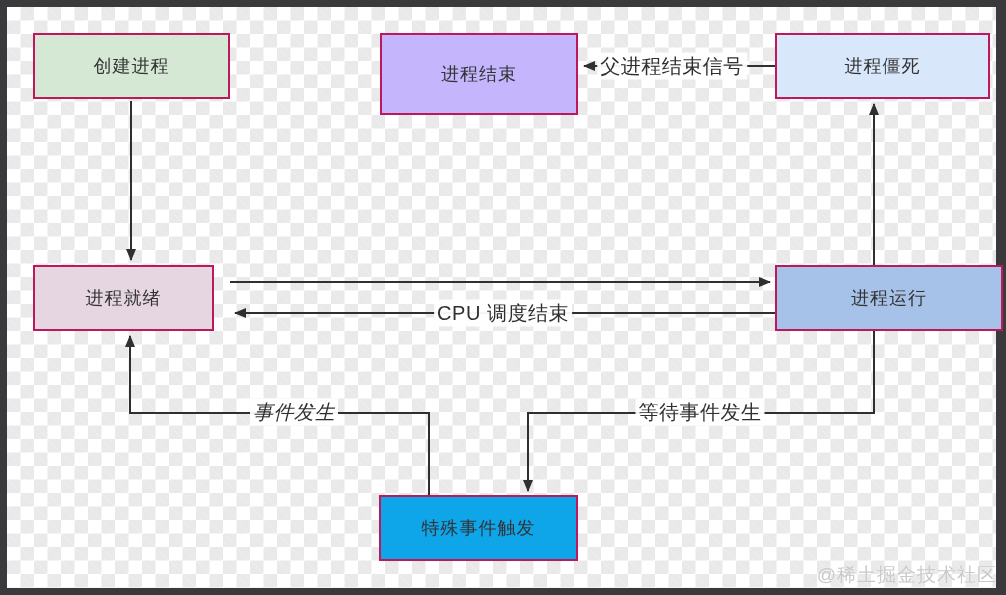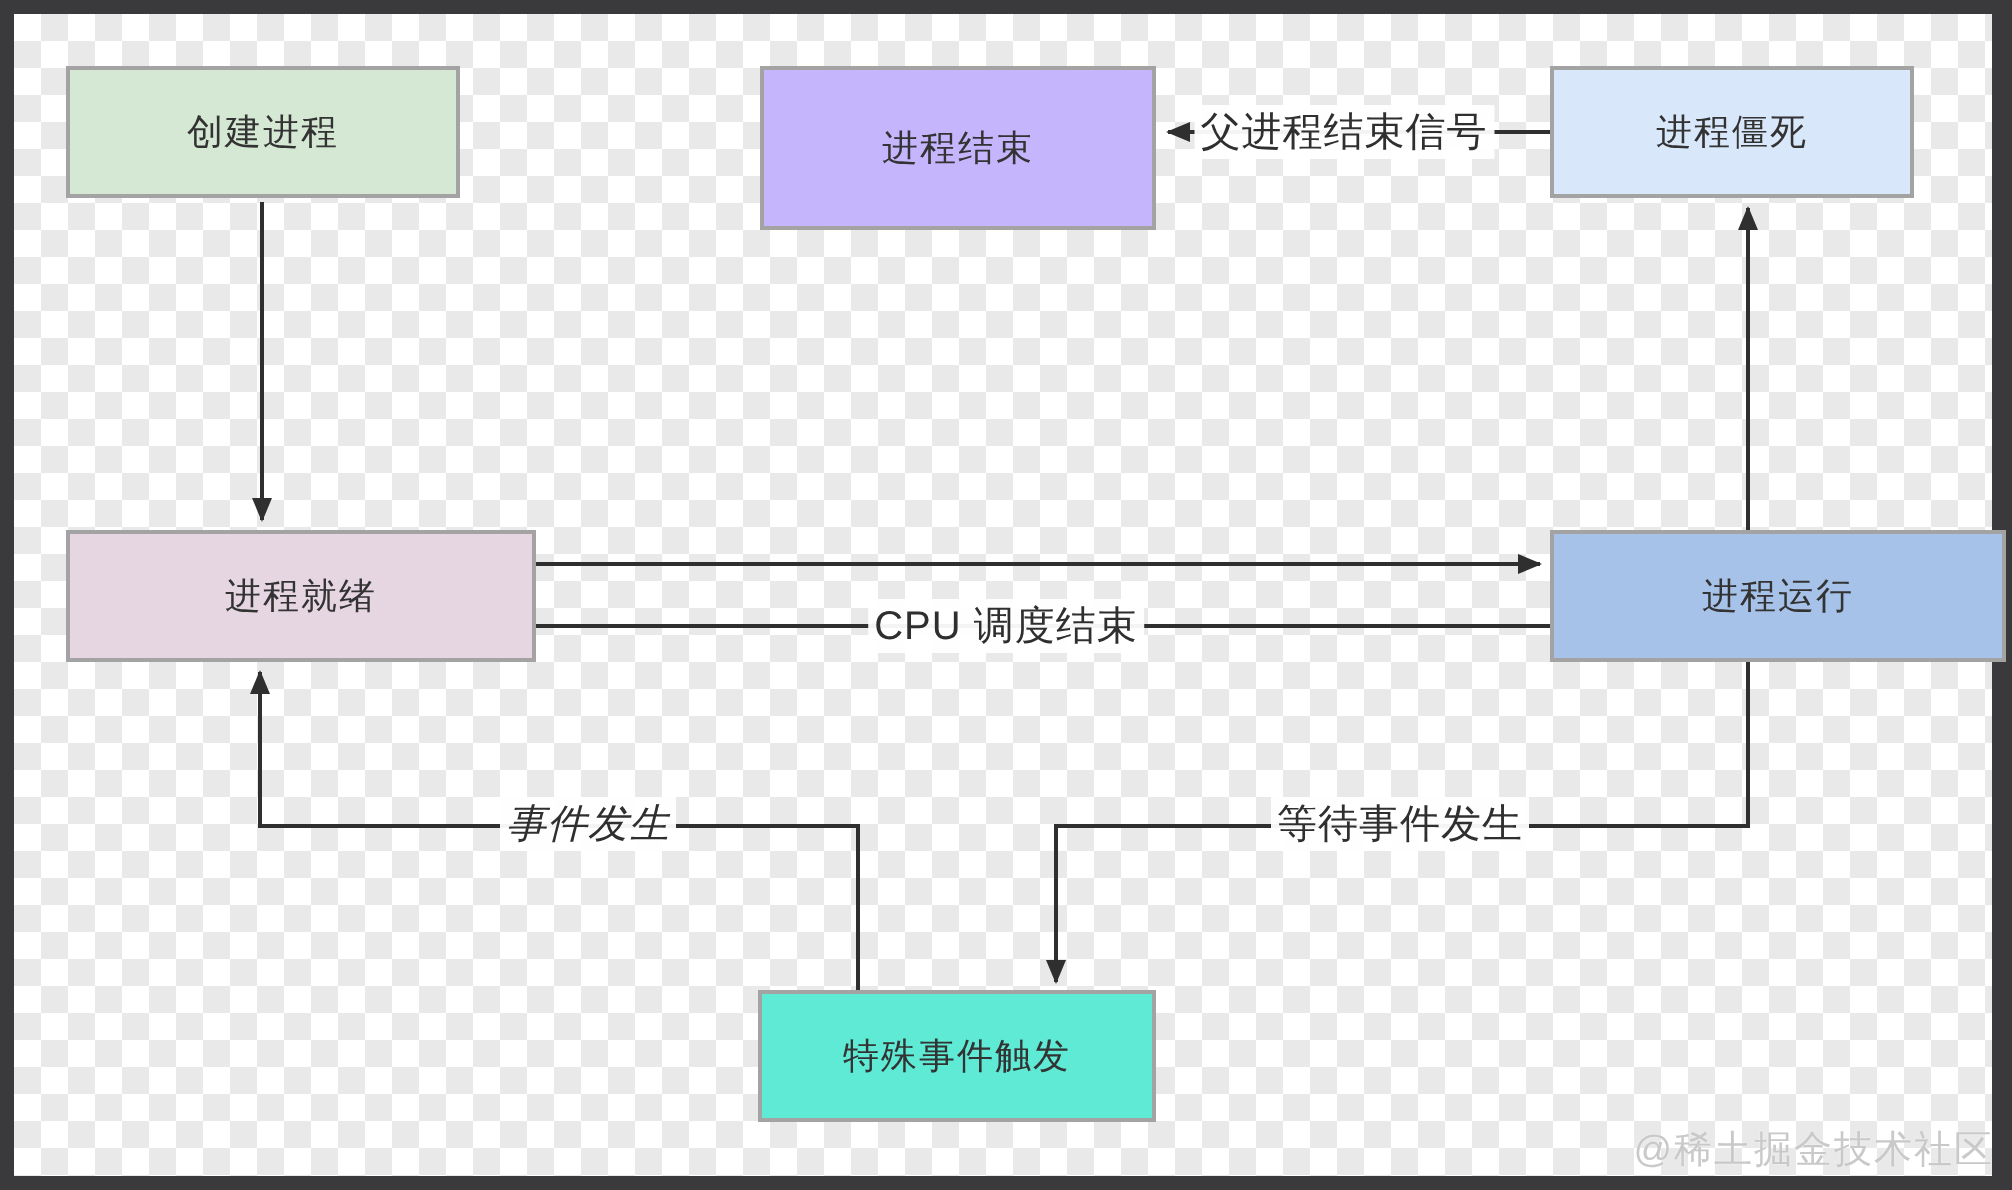--- a/index.html
+++ b/index.html
@@ -17,32 +17,32 @@
     background-color:#ffffff;
     background-image:
       linear-gradient(45deg,#e9e9e9 25%,transparent 25%,transparent 75%,#e9e9e9 75%),
       linear-gradient(45deg,#e9e9e9 25%,transparent 25%,transparent 75%,#e9e9e9 75%);
     background-size:27px 27px;
     background-position:0 0,13.5px 13.5px;
   }
   #edges{position:absolute;left:0;top:0;width:1006px;height:595px;pointer-events:none;}
   .node{
     position:absolute;
-    border:2px solid #a3a3a3;
+    border:2px solid #be185d;
     display:flex;align-items:center;justify-content:center;
     font-size:18px;color:#333333;
     box-sizing:border-box;
     letter-spacing:1px;
   }
   .node-create   {left:33px; top:33px; width:197px;height:66px;background:#d5e8d4;}
   .node-terminated{left:380px;top:33px; width:198px;height:82px;background:#c4b5fd;}
-  .node-zombie   {left:775px;top:33px; width:182px;height:66px;background:#d9e7fa;}
-  .node-ready    {left:33px; top:265px;width:235px;height:66px;background:#e6d6e2;text-align:center;}
+  .node-zombie   {left:775px;top:33px; width:215px;height:66px;background:#d9e7fa;}
+  .node-ready    {left:33px; top:265px;width:181px;height:66px;background:#e6d6e2;text-align:center;}
   .node-running  {left:775px;top:265px;width:228px;height:66px;background:#a7c2e9;}
-  .node-special  {left:379px;top:495px;width:199px;height:66px;background:#5eead4;}
+  .node-special  {left:379px;top:495px;width:199px;height:66px;background:#0ea5e9;}
   .edge-label{
     position:absolute;
     transform:translate(-50%,-50%);
     background:rgba(255,255,255,0.95);
     padding:0 3px;
     font-size:20px;color:#2f2f2f;
     white-space:nowrap;
     letter-spacing:0.5px;
   }
   .lbl-parent-signal{left:672px;top:66px;}

